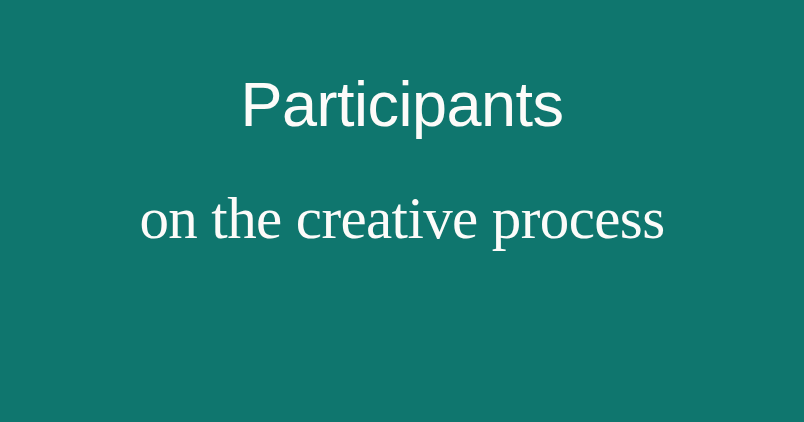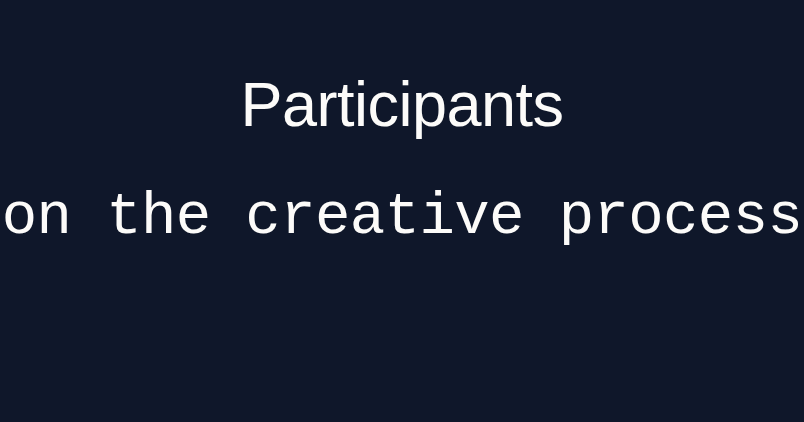--- a/index.html
+++ b/index.html
@@ -15,21 +15,21 @@
     background: #0a0908;
     font-family: "Liberation Sans", sans-serif;
     -webkit-font-smoothing: antialiased;
   }
 
   
   .title-card {
     position: relative;
     width: 804px;
     height: 422px;
-    background: #0f172a;
+    background: #0f766e;
     box-sizing: border-box;
     display: flex;
     flex-direction: column;
     align-items: center;
     justify-content: flex-start;
   }
 
   .card-inner {
     width: 100%;
     text-align: center;
@@ -48,21 +48,21 @@
     letter-spacing: -0.5px;
     margin: 0;
     padding: 0;
     white-space: nowrap;
     margin-top: 73px;
   }
 
   
   .subhead {
     color: #fcfbf9;
-    font-family: Liberation Mono, monospace;
+    font-family: Liberation Serif, serif;
     font-size: 59px;
     font-weight: 400;
     line-height: 80px;
     letter-spacing: -0.6px;
     margin: 8px;
     padding: 0;
     margin-top: 42px;
     display: flex;
     flex-direction: column;
     align-items: center;

